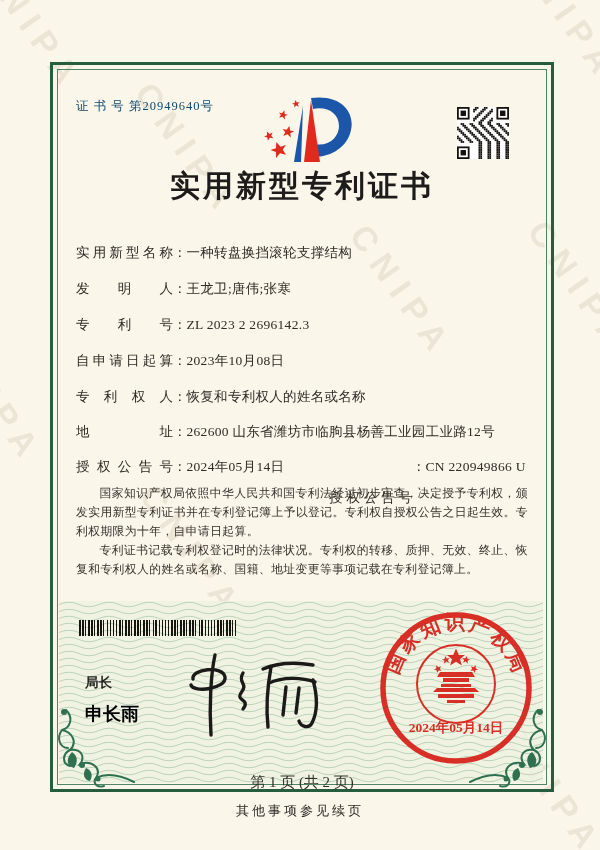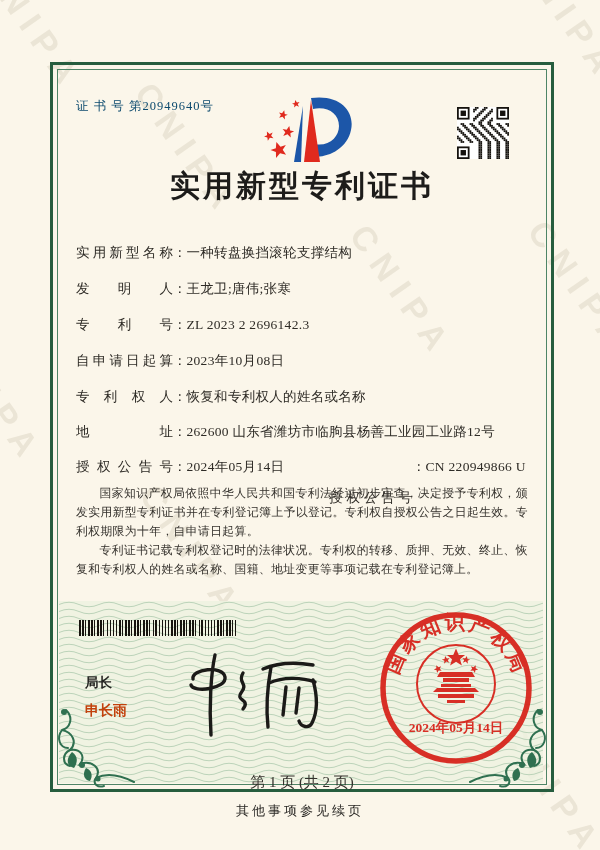--- a/index.html
+++ b/index.html
@@ -53,21 +53,21 @@
   }
   
   .barcode{
     left:21px; top:550px; width:157px; height:16px; z-index:2;
     background:repeating-linear-gradient(90deg,
       #17130e 0 1.6px, transparent 1.6px 2.9px,
       #17130e 2.9px 4.7px, transparent 4.7px 6.1px,
       #17130e 6.1px 6.9px, transparent 6.9px 9.2px);
   }
   .signoff-title{left:27px; top:604px; font-family:"Liberation Sans", sans-serif; font-weight:700; font-size:13.5px; color:#232220; z-index:2;}
-  .signoff-name {left:27px; top:632px; font-family:"Liberation Sans", sans-serif; font-weight:700; font-size:14px; color:#c2410c; z-index:2;}
+  .signoff-name {left:27px; top:632px; font-family:"Liberation Sans", sans-serif; font-weight:700; font-size:18px; color:#000000; z-index:2;}
   .signature{left:113px; top:573px; width:160px; height:100px; z-index:3;}
   .seal{left:319px; top:539px; width:158px; height:158px; z-index:3; opacity:0.95;}
   .page-num{left:0; top:703px; width:100%; text-align:center; font-size:15px; color:#33302b; z-index:2;}
   .flourish{width:86px; height:86px; z-index:2;}
   .fl-bl{left:-6px; top:634px;}
   .fl-br{right:-6px; top:634px; transform:scaleX(-1);}
   .continuation{
     position:absolute; left:0; top:802px; width:100%; text-align:center; z-index:2;
     font-size:13px; letter-spacing:3px; color:#2a2825;
   }

